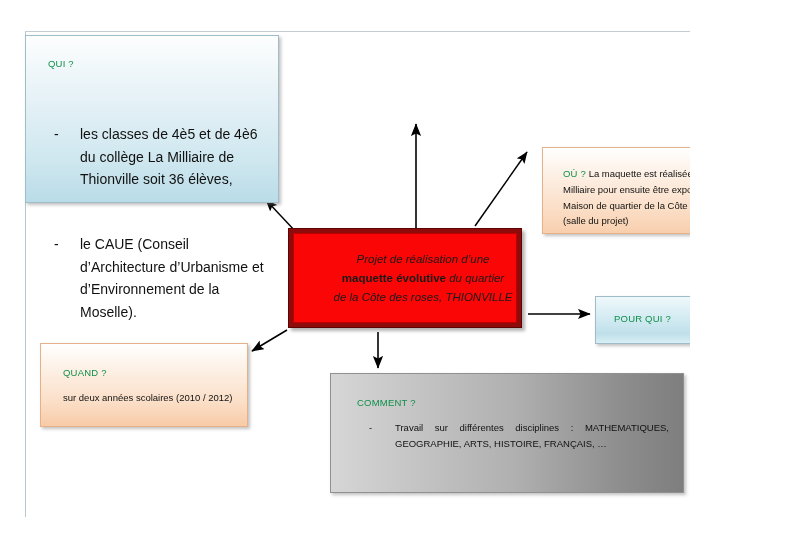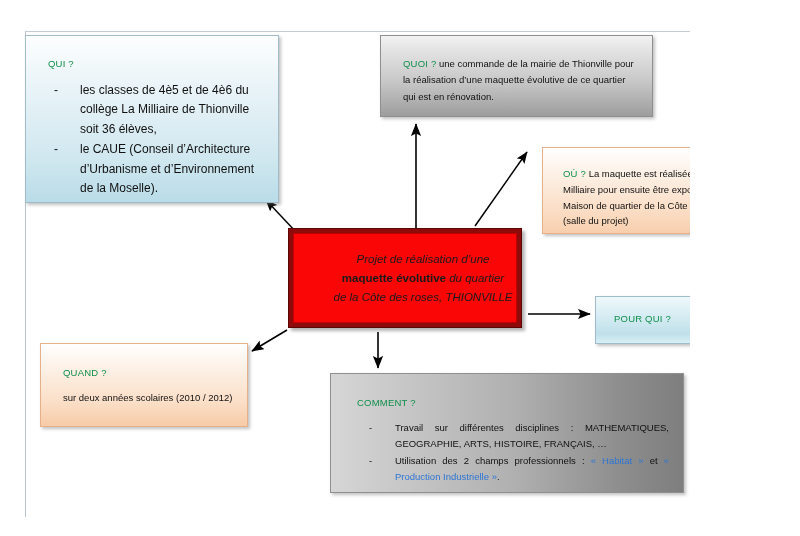--- a/index.html
+++ b/index.html
@@ -134,23 +134,24 @@
   #qui-list {
     position: absolute;
     left: 24px; top: 45px; right: 14px;
     margin: 0; padding: 0;
     list-style: none;
   }
   #qui-list li {
     position: relative;
     padding-left: 30px;
     margin-bottom: 1px;
-    font-size: 12px;
+    font-size: 14px;
     line-height: 1.62;
     color: #111111;
+    margin-top: 42px;
   }
   #qui-list li:before {
     content: "-";
     position: absolute;
     left: 4px; top: 0;
     color: #111111;
   }
 
   #box-quoi .quoi-body {
     position: absolute;
@@ -248,26 +249,20 @@
   </svg>
 
   <div class="box" id="box-qui">
     <span class="qlabel">QUI ?</span>
     <ul id="qui-list">
       <li>les classes de 4è5 et de 4è6 du collège La Milliaire de Thionville soit 36 élèves,</li>
       <li>le CAUE (Conseil d’Architecture d’Urbanisme et d’Environnement de la Moselle).</li>
     </ul>
   </div>
 
-  <div class="box" id="box-quoi">
-    <div class="quoi-body">
-      <span class="qlabel">QUOI ?</span>
-      <span class="btext">une commande de la mairie de Thionville pour la réalisation d’une maquette évolutive de ce quartier qui est en rénovation.</span>
-    </div>
-  </div>
 
   <div class="box" id="box-ou">
     <div class="ou-body">
       <span class="qlabel">OÙ ?</span>
       <span class="btext">La maquette est réalisée au collège La Milliaire pour ensuite être exposée à la Maison de quartier de la Côte des roses (salle du projet)</span>
     </div>
   </div>
 
   <div class="box" id="box-quand">
     <span class="qlabel">QUAND ?</span>
@@ -280,23 +275,20 @@
       <span class="pq-value">Pour le public</span>
     </div>
   </div>
 
   <div class="box" id="box-comment">
     <span class="qlabel">COMMENT ?</span>
     <ul id="comment-list">
       <li>
         <span>Travail sur différentes disciplines :  MATHEMATIQUES, GEOGRAPHIE, ARTS, HISTOIRE, FRANÇAIS, …</span>
       </li>
-      <li>
-        <span>Utilisation des 2 champs professionnels : </span><span class="blue-term">« Habitat »</span><span> et </span><span class="blue-term">« Production Industrielle »</span><span>.</span>
-      </li>
     </ul>
   </div>
 
   <div class="box" id="box-center">
     <div class="inner">
       <div class="center-line">Projet de réalisation d’une</div>
       <div class="center-line"><b>maquette évolutive</b><span> du quartier</span></div>
       <div class="center-line">de la Côte des roses, THIONVILLE</div>
     </div>
   </div>

